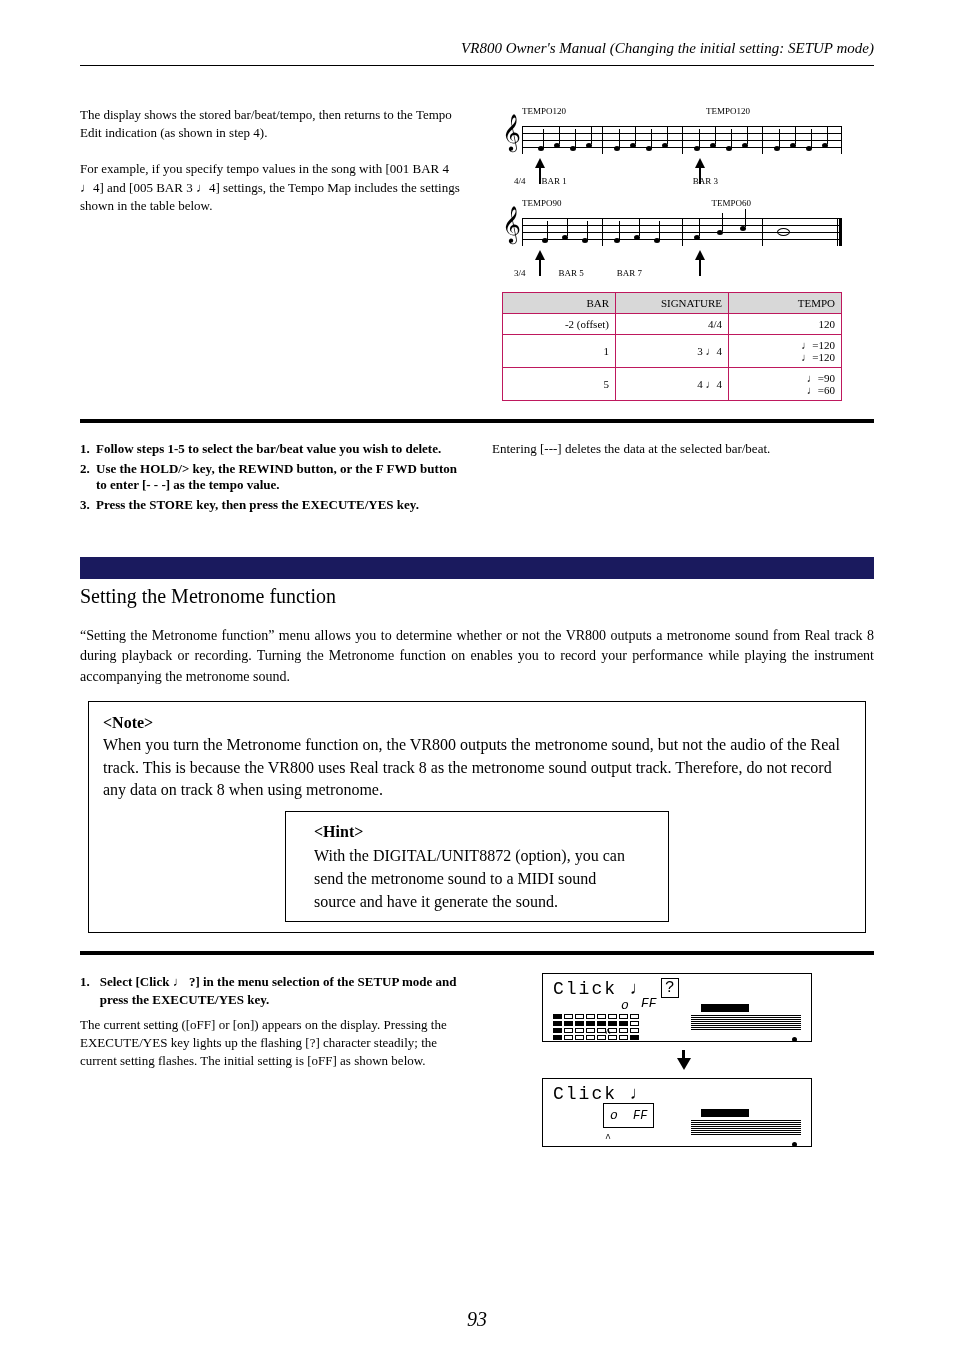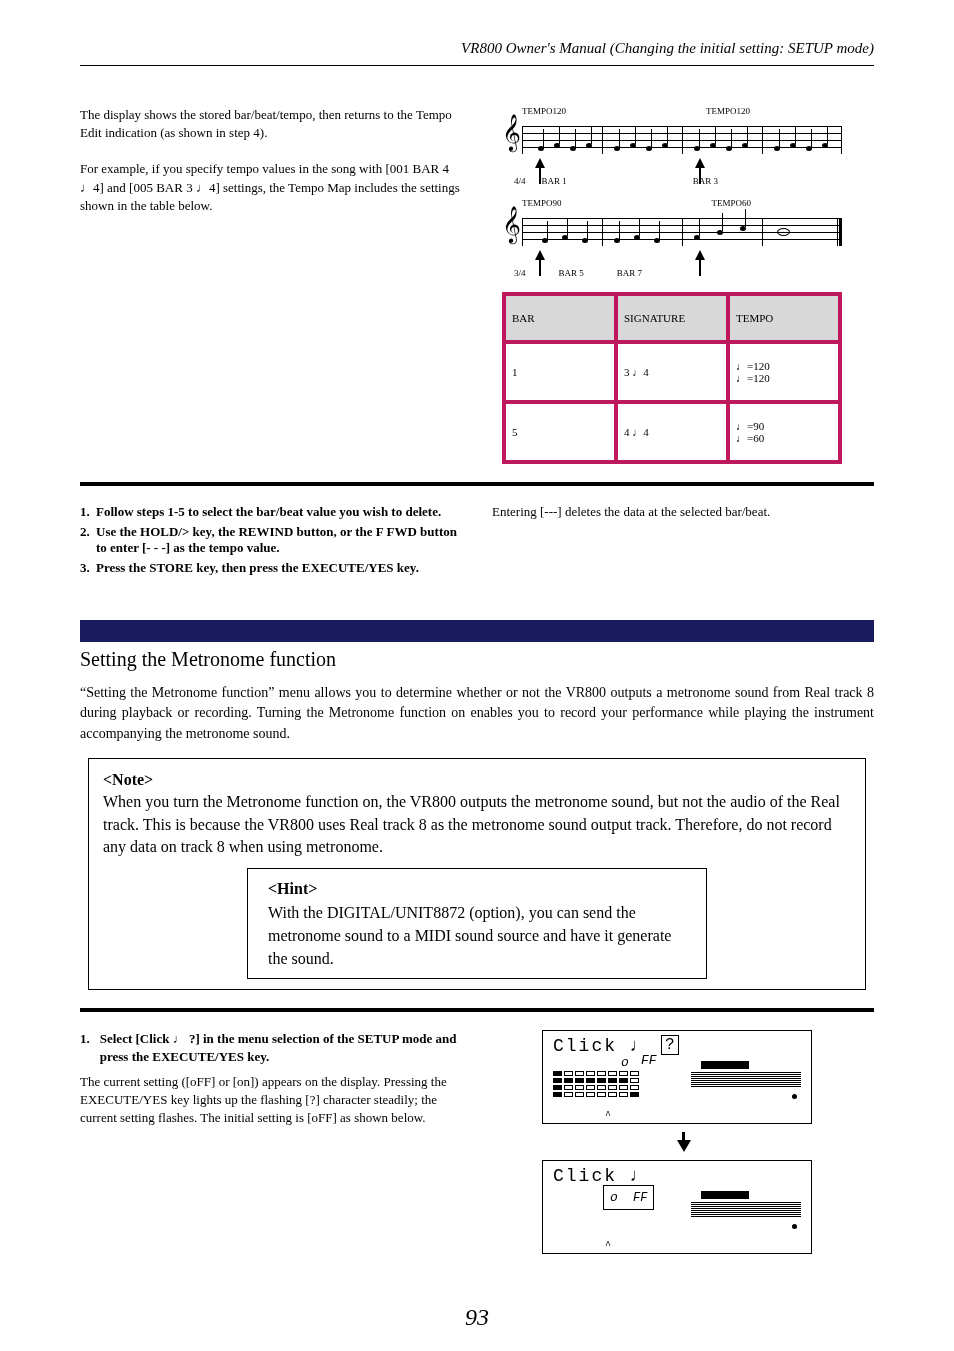--- a/index.html
+++ b/index.html
@@ -69,21 +69,21 @@
   .stem { position:absolute; width:1px; height:18px; background:#000; }
 
   .tbl {
     width: 340px;
     border: 1px solid #000;
     font-size: 11px;
     table-layout: fixed;
     margin-left: 10px;
     border-collapse: collapse;
   }
-  .tbl th, .tbl td { border: 4px solid #be185d; padding: 16px 6px; text-align: left; vertical-align: middle; }
+  .tbl th, .tbl td { border: 1px solid #be185d; padding: 4px 6px; text-align: right; vertical-align: middle; }
   .tbl th { background: #d8d8d8; font-weight: normal; }
   .tbl .hdr2 { background: #d8d8d8; }
   .sub { vertical-align: baseline; }
 
   .thick-rule {
     border-top: 4px solid #000;
     margin: 18px 0;
   }
   .thick-rule-dark {
     height: 22px;
@@ -96,58 +96,58 @@
     font-size: 13px;
   }
   .delete-left { flex: 1; }
   .delete-right { flex: 1; }
   .bullet-row { display: flex; gap: 8px; margin-bottom: 4px; }
   .bullet { width: 8px; }
 
   .section-title {
     font-size: 20px;
     font-weight: normal;
-    margin-bottom: 12px;
+    margin-bottom: 18px;
   }
   .section-desc {
     font-size: 14px;
     line-height: 1.45;
     text-align: justify;
   }
   .note-box {
     border: 1px solid #000;
     padding: 10px 14px;
     margin: 14px 8px;
     font-size: 16px;
     line-height: 1.4;
   }
   .inner-box {
     border: 1px solid #000;
-    width: 460px;
+    width: 384px;
     margin: 10px auto 0 auto;
-    padding: 8px 20px;
+    padding: 8px 28px;
     line-height: 1.45;
   }
   .bold { font-weight: bold; }
 
   .step-block {
     margin-top: 10px;
     display: flex;
     gap: 30px;
   }
   .step-left { flex: 1; font-size: 13px; line-height: 1.4; }
   .step-right { flex: 1; }
   .step-head {
     display: flex; gap: 10px; font-weight: bold; font-size: 13px; margin-bottom: 6px;
   }
   .step-num { }
   .lcd {
     border: 1px solid #000;
     width: 270px;
-    height: 94px;
+    height: 69px;
     margin-left: 50px;
     margin-bottom: 14px;
     position: relative;
     font-family: 'Courier New', monospace;
   }
   .lcd-top {
     position: absolute; left: 10px; top: 4px; font-size: 18px; letter-spacing: 2px;
   }
   .lcd-box {
     position:absolute; border:1px solid #000; font-size:16px; padding:0 3px;
@@ -177,21 +177,21 @@
     border-right:7px solid transparent;
     border-top:12px solid #000;
   }
   .lcd-arrow-stem { position:absolute; width:3px; height:10px; background:#000; }
 
   .page-num {
     position: absolute;
     left: 0; right: 0; bottom: 20px;
     text-align: center;
     font-style: italic;
-    font-size: 24px;
+    font-size: 20px;
   }
   .qnote { font-family: Arial, sans-serif; }
 </style>
 </head>
 <body>
 
 <div class="page">
 
   <div class="header-rule">
     <div class="header-title">VR800 Owner's Manual (Changing the initial setting: SETUP mode)</div>
@@ -312,20 +312,25 @@
       <div style="height:14px"></div>
 
       <table class="tbl">
         <tbody>
             <tr class="hdr2">
           <th>BAR</th>
           <th>SIGNATURE</th>
           <th>TEMPO</th>
         </tr>
         <tr>
+          <td>-2 (offset)</td>
+          <td>4/4</td>
+          <td>120</td>
+        </tr>
+        <tr>
           <td>1</td>
           <td><span class="sub">3 </span><span class="qnote">♩</span><span>4</span></td>
           <td><span class="qnote">♩</span><span>=120</span><br><span class="qnote">♩</span><span>=120</span></td>
         </tr>
         <tr>
           <td>5</td>
           <td><span class="sub">4 </span><span class="qnote">♩</span><span>4</span></td>
           <td><span class="qnote">♩</span><span>=90</span><br><span class="qnote">♩</span><span>=60</span></td>
         </tr>
       </tbody>

